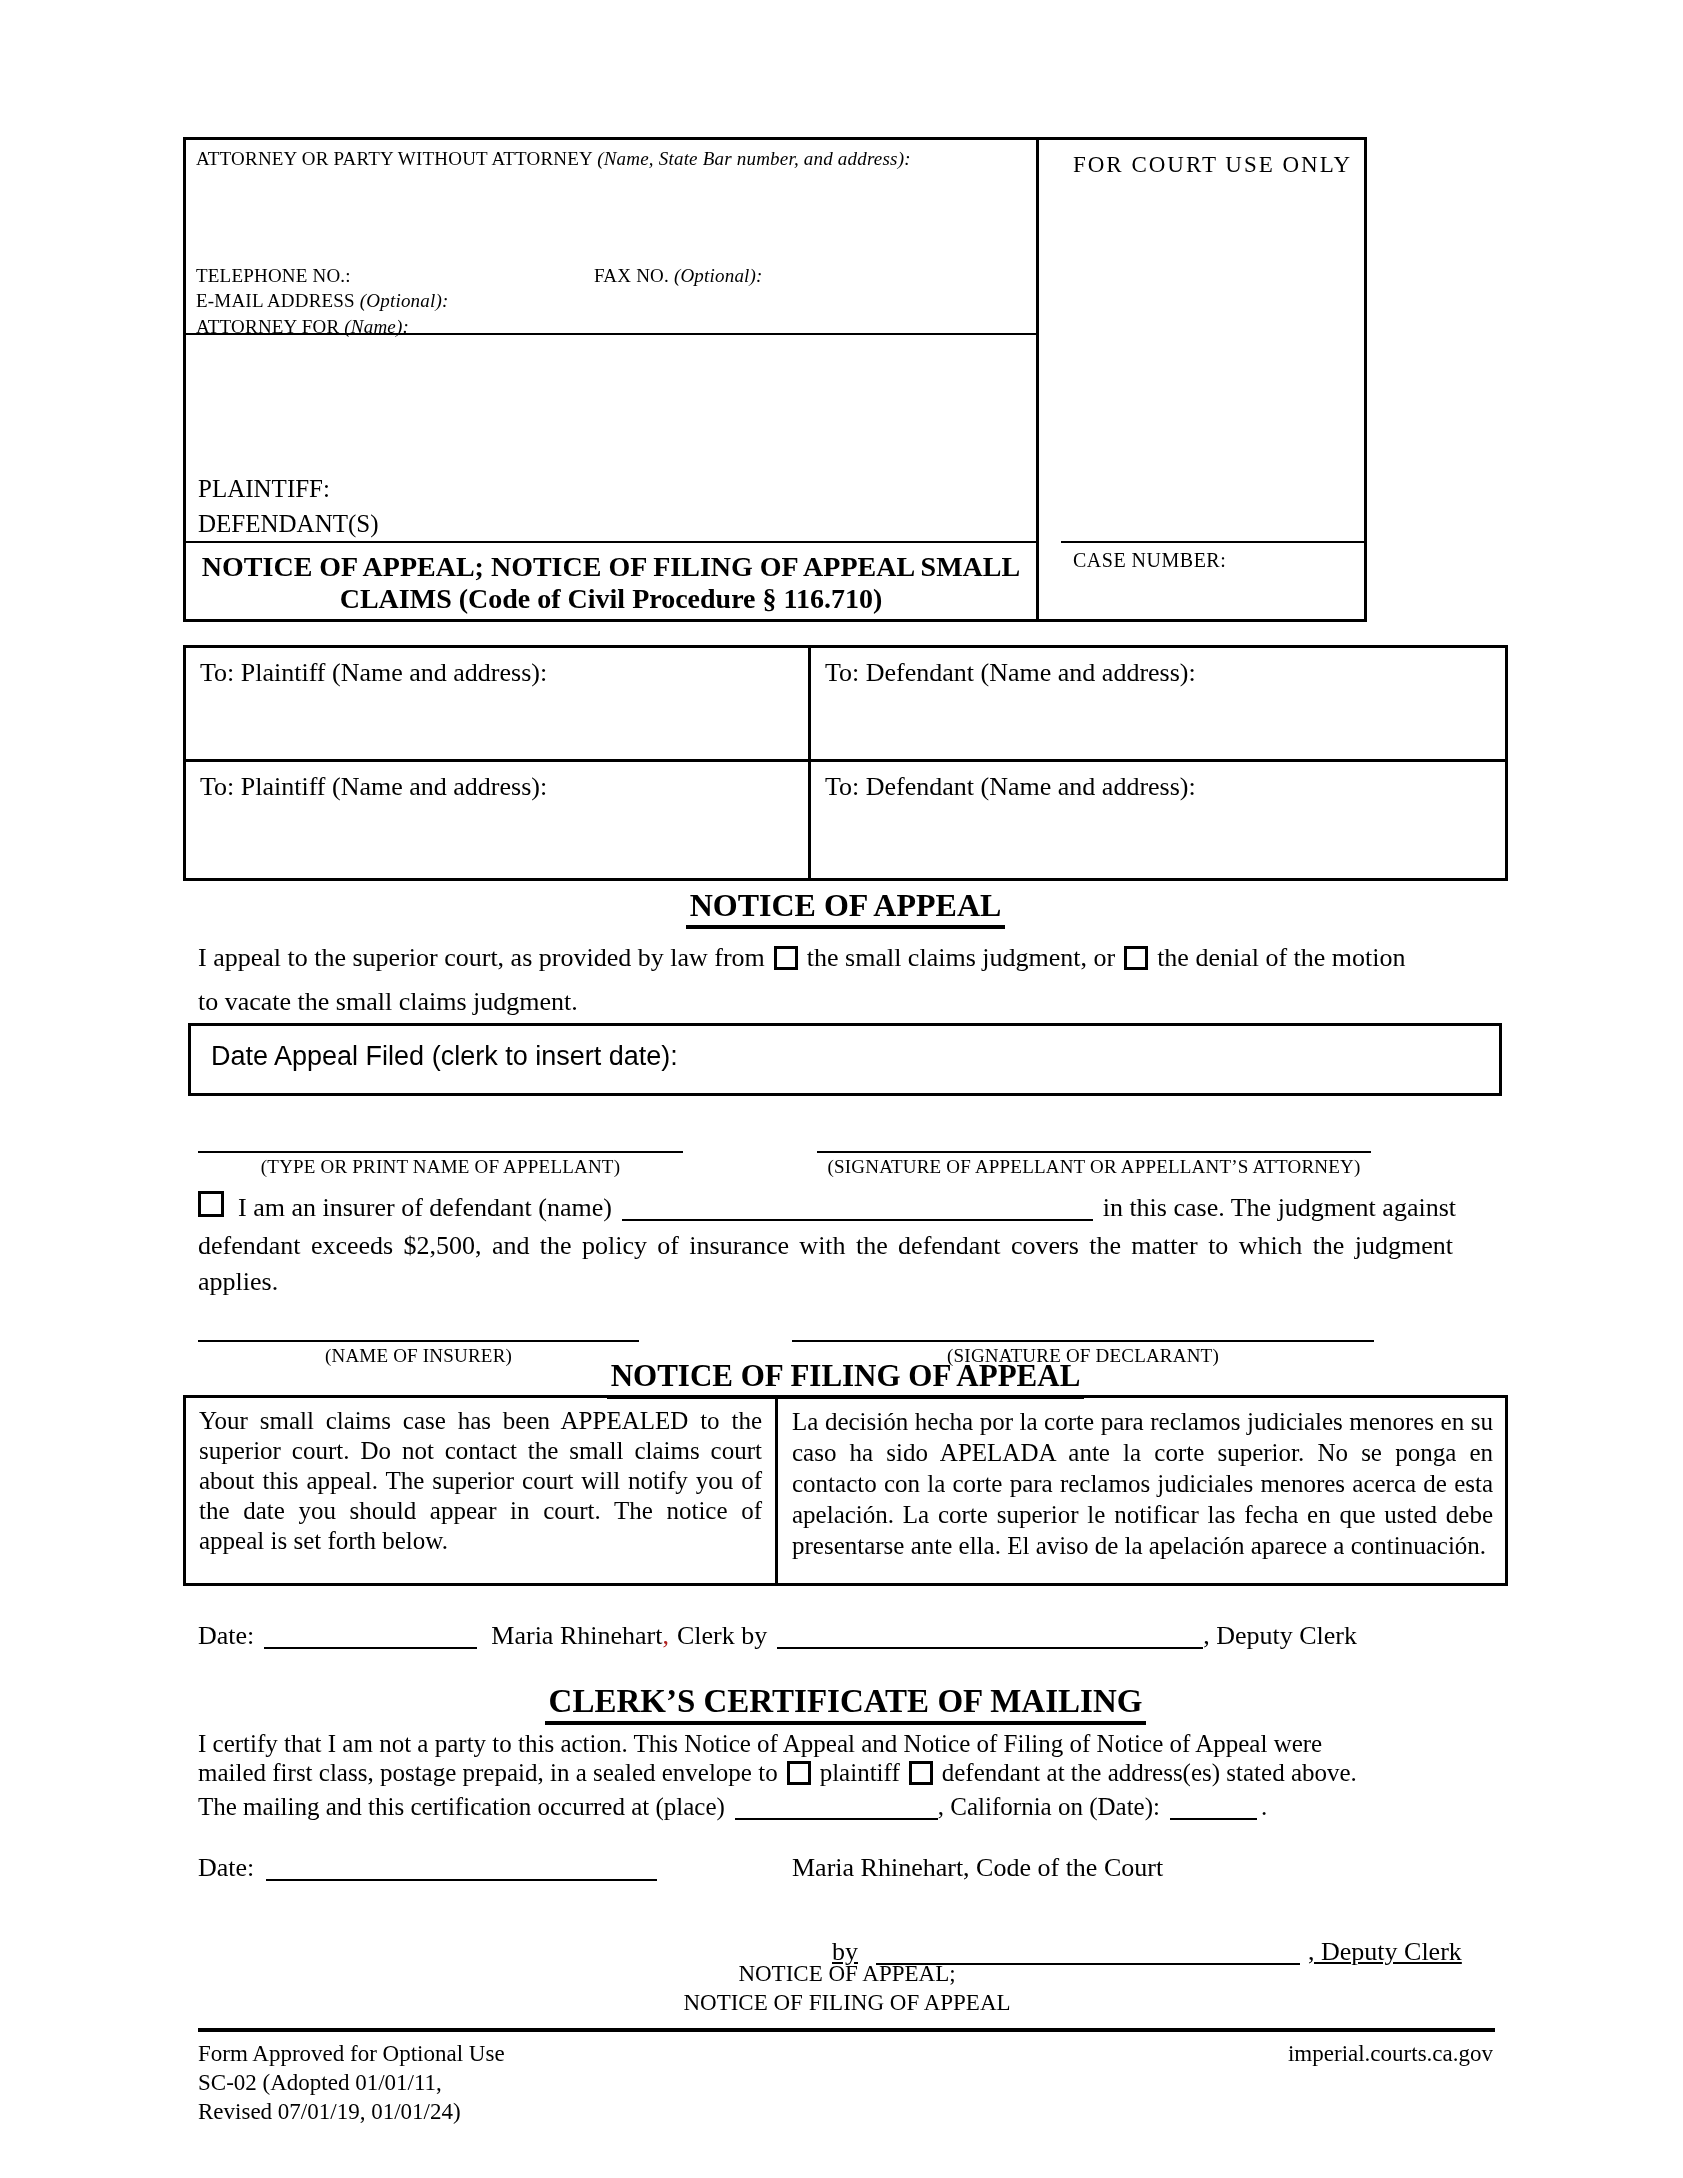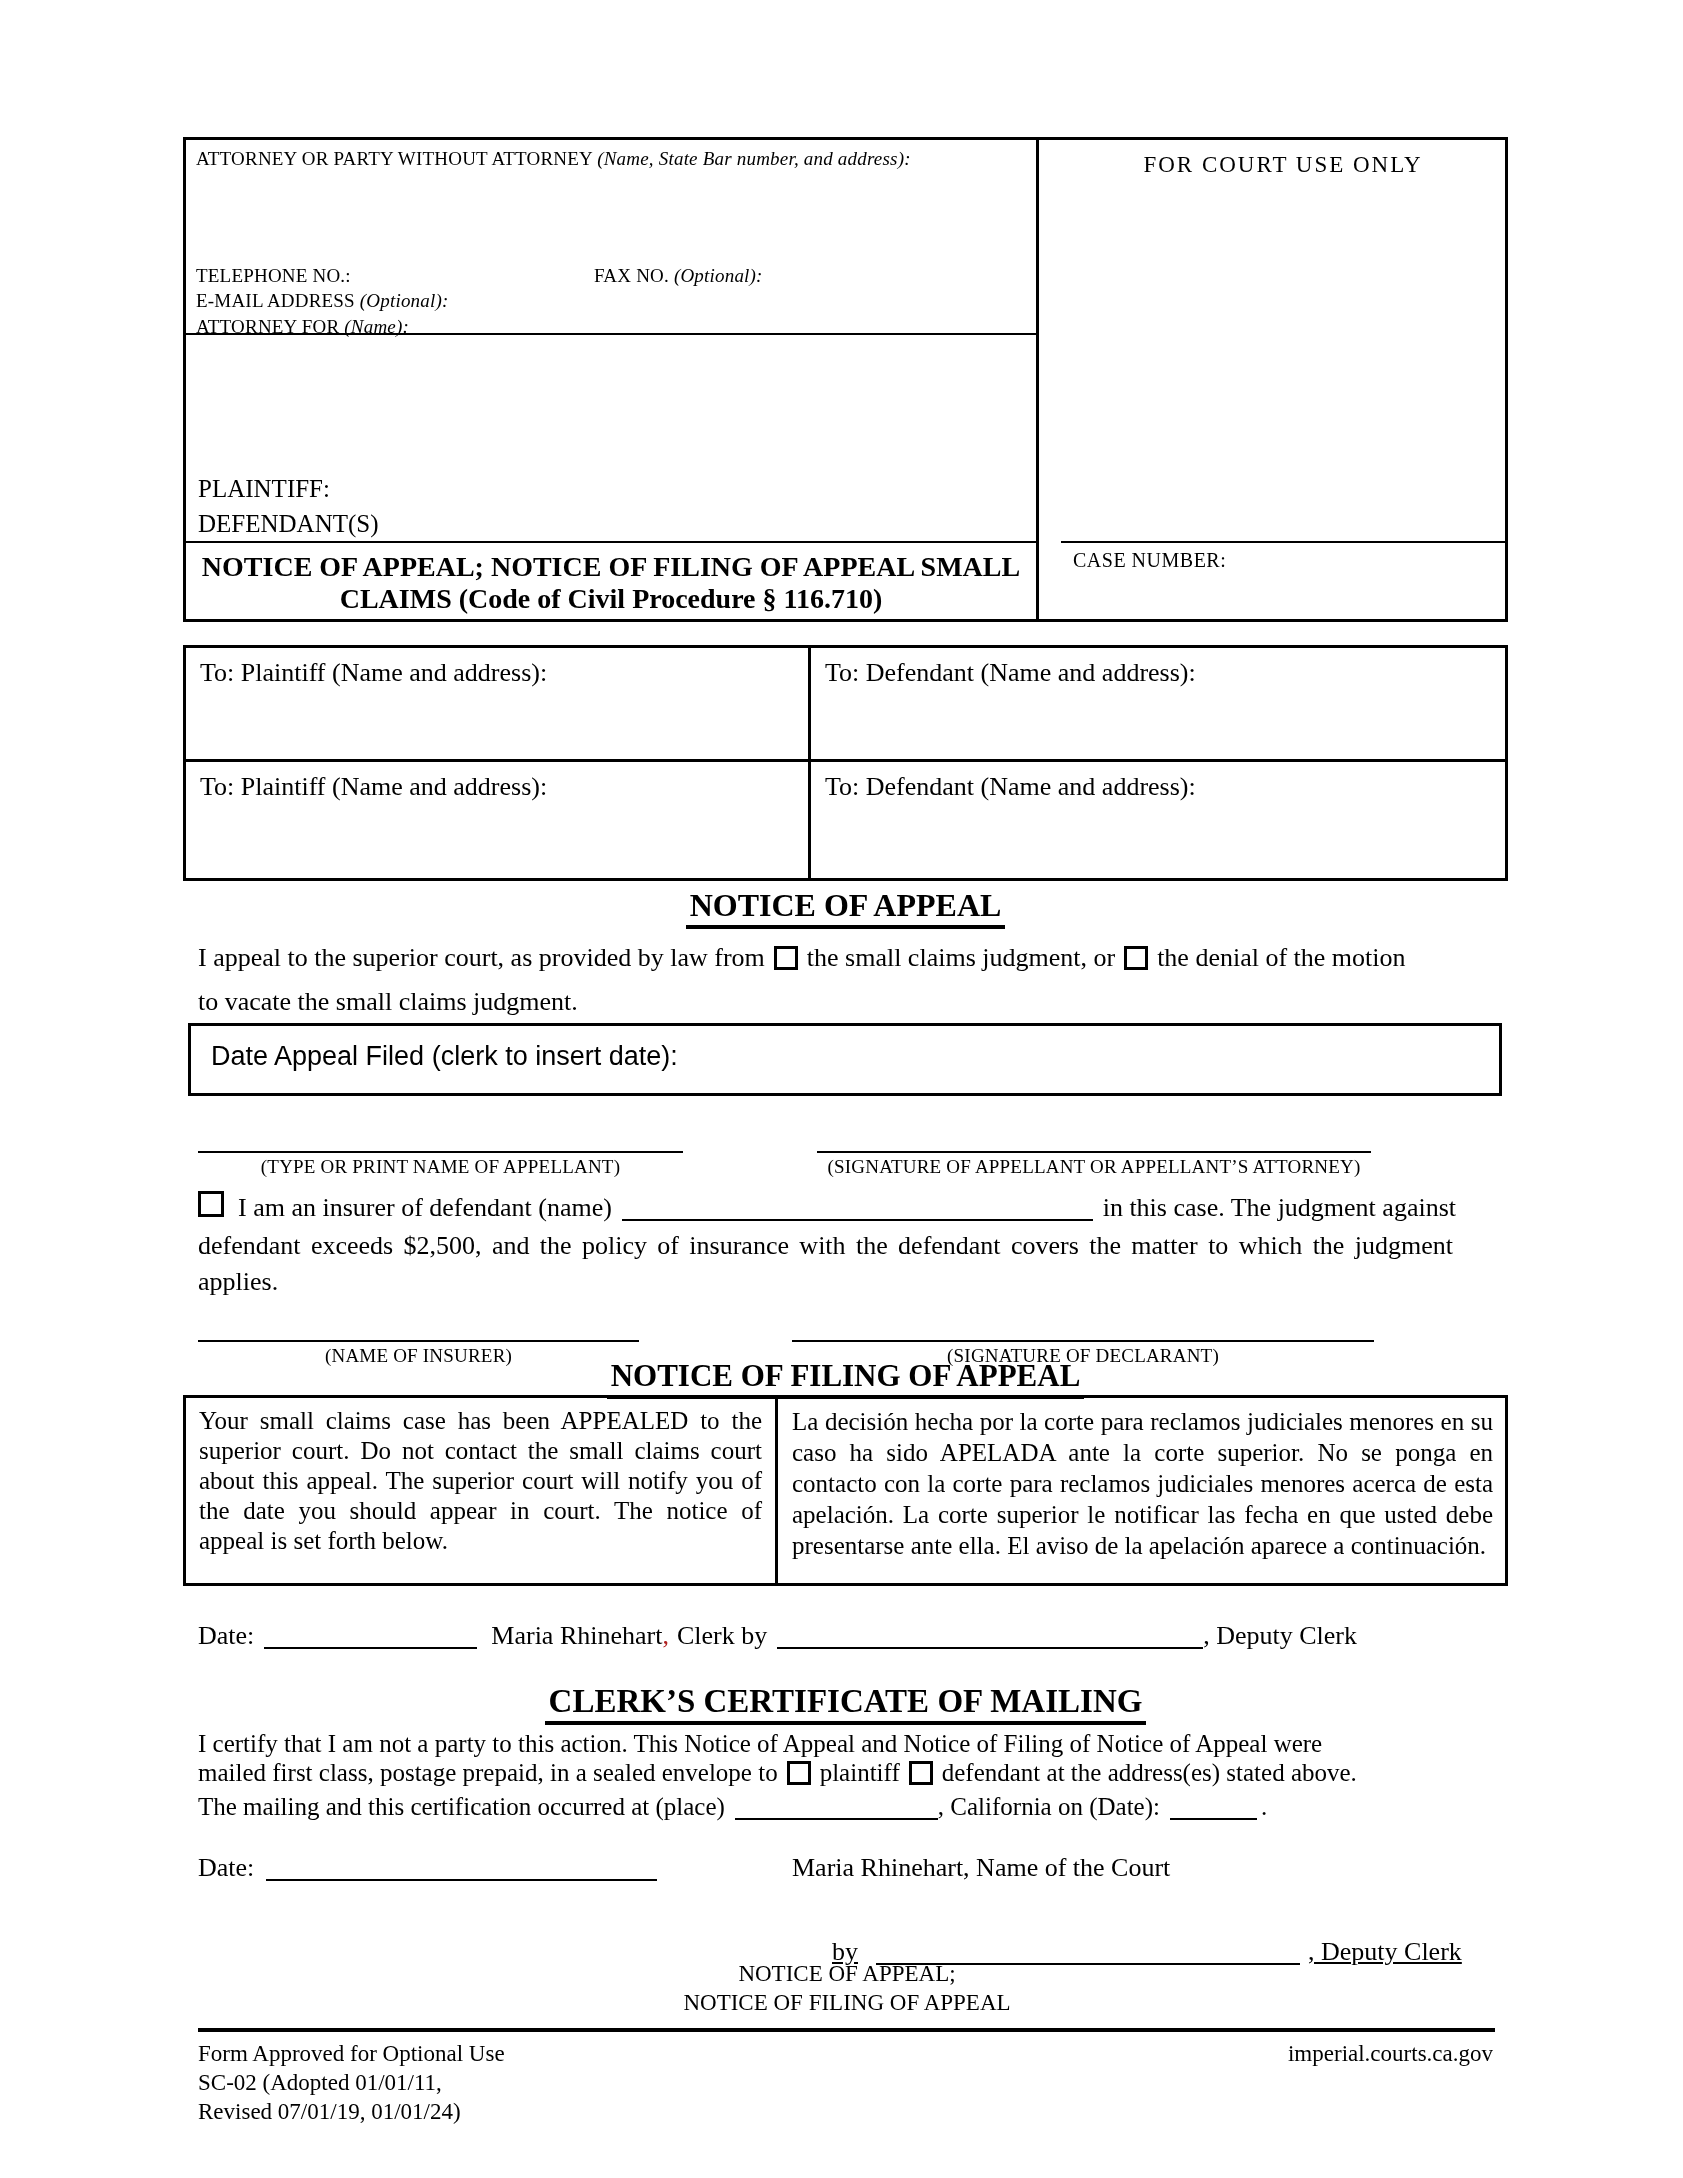--- a/index.html
+++ b/index.html
@@ -2,21 +2,21 @@
 <html><head>
 <meta charset="utf-8">
 <style>
   html,body{margin:0;padding:0;background:#888;}
   .page{
     position:relative;width:1683px;height:2178px;background:#ffffff;
     font-family:"Liberation Serif", serif;color:#000;overflow:hidden;
   }
   .abs{position:absolute;}
   
-  .header-table{position:absolute;left:183px;top:137px;width:1325px;height:485px;border:3px solid #000;box-sizing:border-box;}
+  .header-table{position:absolute;left:183px;top:137px;width:1184px;height:485px;border:3px solid #000;box-sizing:border-box;}
   .ht-left{position:absolute;left:0;top:0;bottom:0;width:853px;border-right:3px solid #000;box-sizing:border-box;}
   .ht-right{position:absolute;left:853px;top:0;bottom:0;right:0;margin-left:22px;}
   .cell{position:absolute;left:0;right:0;box-sizing:border-box;}
   .ht-attorney{top:0;height:195px;border-bottom:2px solid #000;}
   .ht-court{top:195px;height:116px;border-bottom:2px solid #000;}
   .ht-party{top:311px;height:92px;border-bottom:2px solid #000;}
   .ht-title{top:403px;bottom:0;}
   .ht-courtuse{top:0;height:403px;border-bottom:2px solid #000;}
   .ht-casenum{top:403px;bottom:0;}
   .lbl{font-size:19px;letter-spacing:0.2px;}
@@ -206,21 +206,21 @@
     <span class="blank" style="width:203px;margin-left:10px;"></span>
     <span>, California on (Date):</span>
     <span class="blank" style="width:87px;margin:0 4px 0 10px;"></span>
     <span>.</span>
   </div>
 
   <div class="para-line" style="left:198px;top:1853px;gap:0;">
     <span>Date:</span>
     <span class="blank" style="width:391px;margin-left:12px;"></span>
   </div>
-  <div class="abs" style="left:792px;top:1853px;font-size:26px;">Maria Rhinehart, Name of the Court</div>
+  <div class="abs" style="left:792px;top:1853px;font-size:26px;">Maria Rhinehart, Code of the Court</div>
 
   <div class="para-line" style="left:832px;top:1937px;gap:8px;text-decoration:underline;">
     <span>by</span>
     <span class="blank" style="width:424px;margin-left:10px;"></span>
     <span>, Deputy Clerk</span>
   </div>
 
   <div class="footer-rule"></div>
 
   <div class="abs foot" style="left:198px;top:2039px;">

